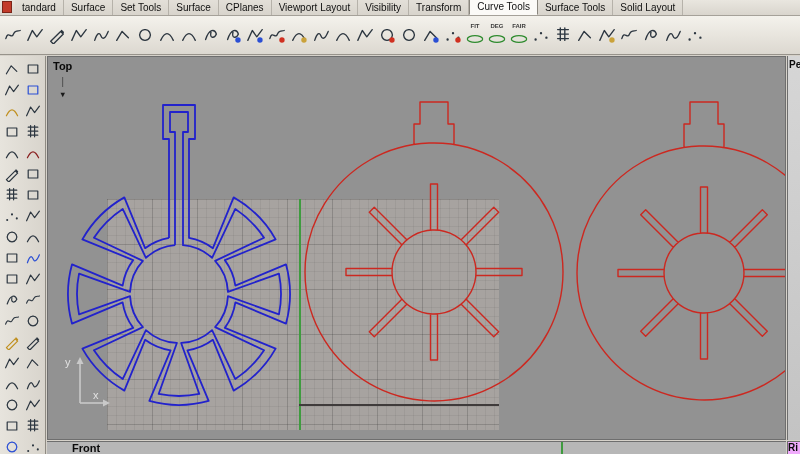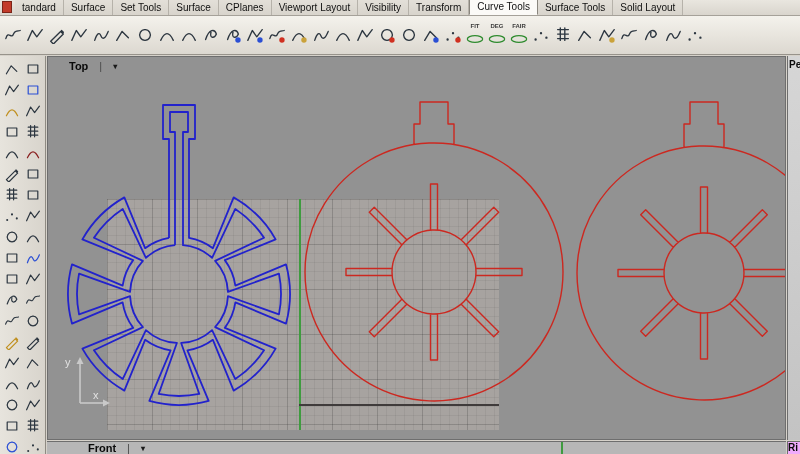--- a/index.html
+++ b/index.html
@@ -46,23 +46,23 @@
     display:flex;flex-wrap:wrap;align-content:flex-start;padding:2px 1px 0 1px;
   }
   .sicon{width:21px;height:21px;flex:none;display:flex;align-items:center;justify-content:center;}
   .sicon svg{width:16px;height:16px;}
   
   .vp{
     position:absolute;left:47px;top:56px;width:739px;height:384px;
     background:#929292;overflow:hidden;border:1px solid #6e6e6e;box-sizing:border-box;
   }
   .vp-label{
-    position:absolute;left:21px;top:3px;z-index:30;
+    position:absolute;left:5px;top:3px;z-index:30;
     font-size:11px;font-weight:bold;color:#0a0a0a;
-    display:flex;align-items:center;gap:11px;
+    display:flex;align-items:center;gap:3px;flex-direction:column;
   }
   .vp-label .divider{color:#4a4a4a;font-weight:normal;}
   .vp-label .arrow{font-size:8px;color:#1a1a1a;}
   .grid{
     position:absolute;left:59px;top:142px;width:392px;height:231px;
     background-color:#a7a3a0;
     background-image:
       repeating-linear-gradient(to right, rgba(40,40,40,0.16) 0 1px, transparent 1px 45px),
       repeating-linear-gradient(to bottom, rgba(40,40,40,0.16) 0 1px, transparent 1px 45px),
       repeating-linear-gradient(to right, rgba(40,40,40,0.07) 0 1px, transparent 1px 9px),

